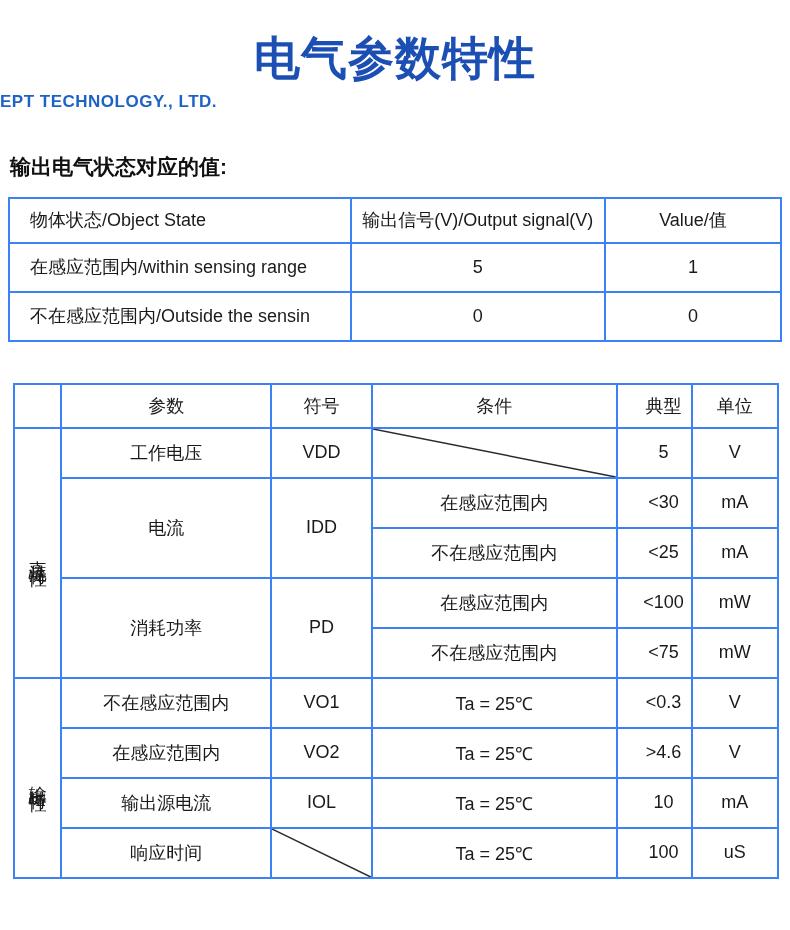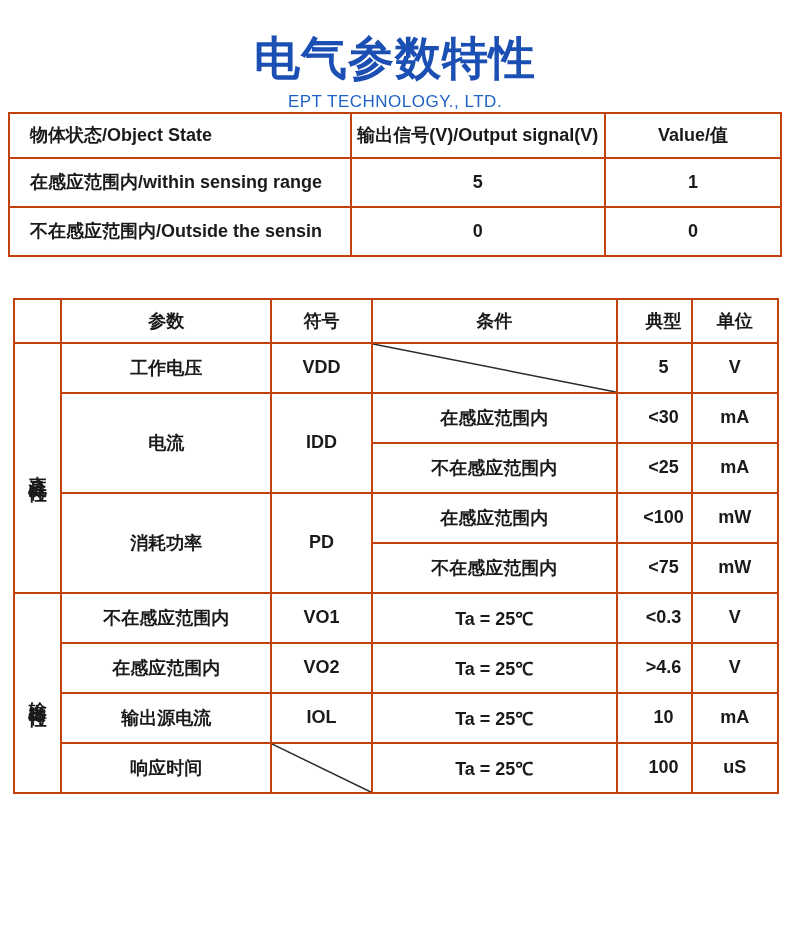--- a/index.html
+++ b/index.html
@@ -17,41 +17,40 @@
     padding-top: 30px;
     text-align: center;
     font-size: 46px;
     font-weight: 700;
     color: #1b4fb3;
     letter-spacing: 1px;
     line-height: 1.25;
   }
   .subtitle {
     margin-top: 4px;
-    text-align: center;
     font-size: 17px;
-    font-weight: 400;
+    font-weight: 700;
     color: #1e62c6;
     letter-spacing: 0.5px;
   }
 
   
   .heading {
     margin: 41px 0 16px 10px;
     font-size: 21px;
     font-weight: 700;
     color: #111;
   }
 
   
   table { border-collapse: collapse; table-layout: fixed; }
   td, th {
-    border: 2px solid #c2410c;
+    border: 2px solid #3b82f6;
     font-size: 18px;
-    font-weight: 700;
+    font-weight: 400;
     text-align: center;
     vertical-align: middle;
     padding: 0 4px;
     color: #1a1a1a;
   }
 
   
   .state-table { margin-left: 8px; width: 774px; }
   .state-table tr.hdr    { height: 45px; }
   .state-table tr.data   { height: 49px; }
@@ -84,20 +83,21 @@
   .diag-svg line { stroke: #2a2a2a; stroke-width: 1.5; }
 </style>
 </head>
 <body>
 
 <div class="page">
 
   <div class="title">电气参数特性</div>
   <div class="subtitle">EPT TECHNOLOGY., LTD.</div>
 
+  <div class="heading">输出电气状态对应的值:</div>
 
   <table class="state-table">
     <tbody>
         <tr class="hdr">
       <th class="c0">物体状态/Object State</th>
       <th class="c1">输出信号(V)/Output signal(V)</th>
       <th class="c2">Value/值</th>
     </tr>
     <tr class="data">
       <td class="c0">在感应范围内/within sensing range</td>

